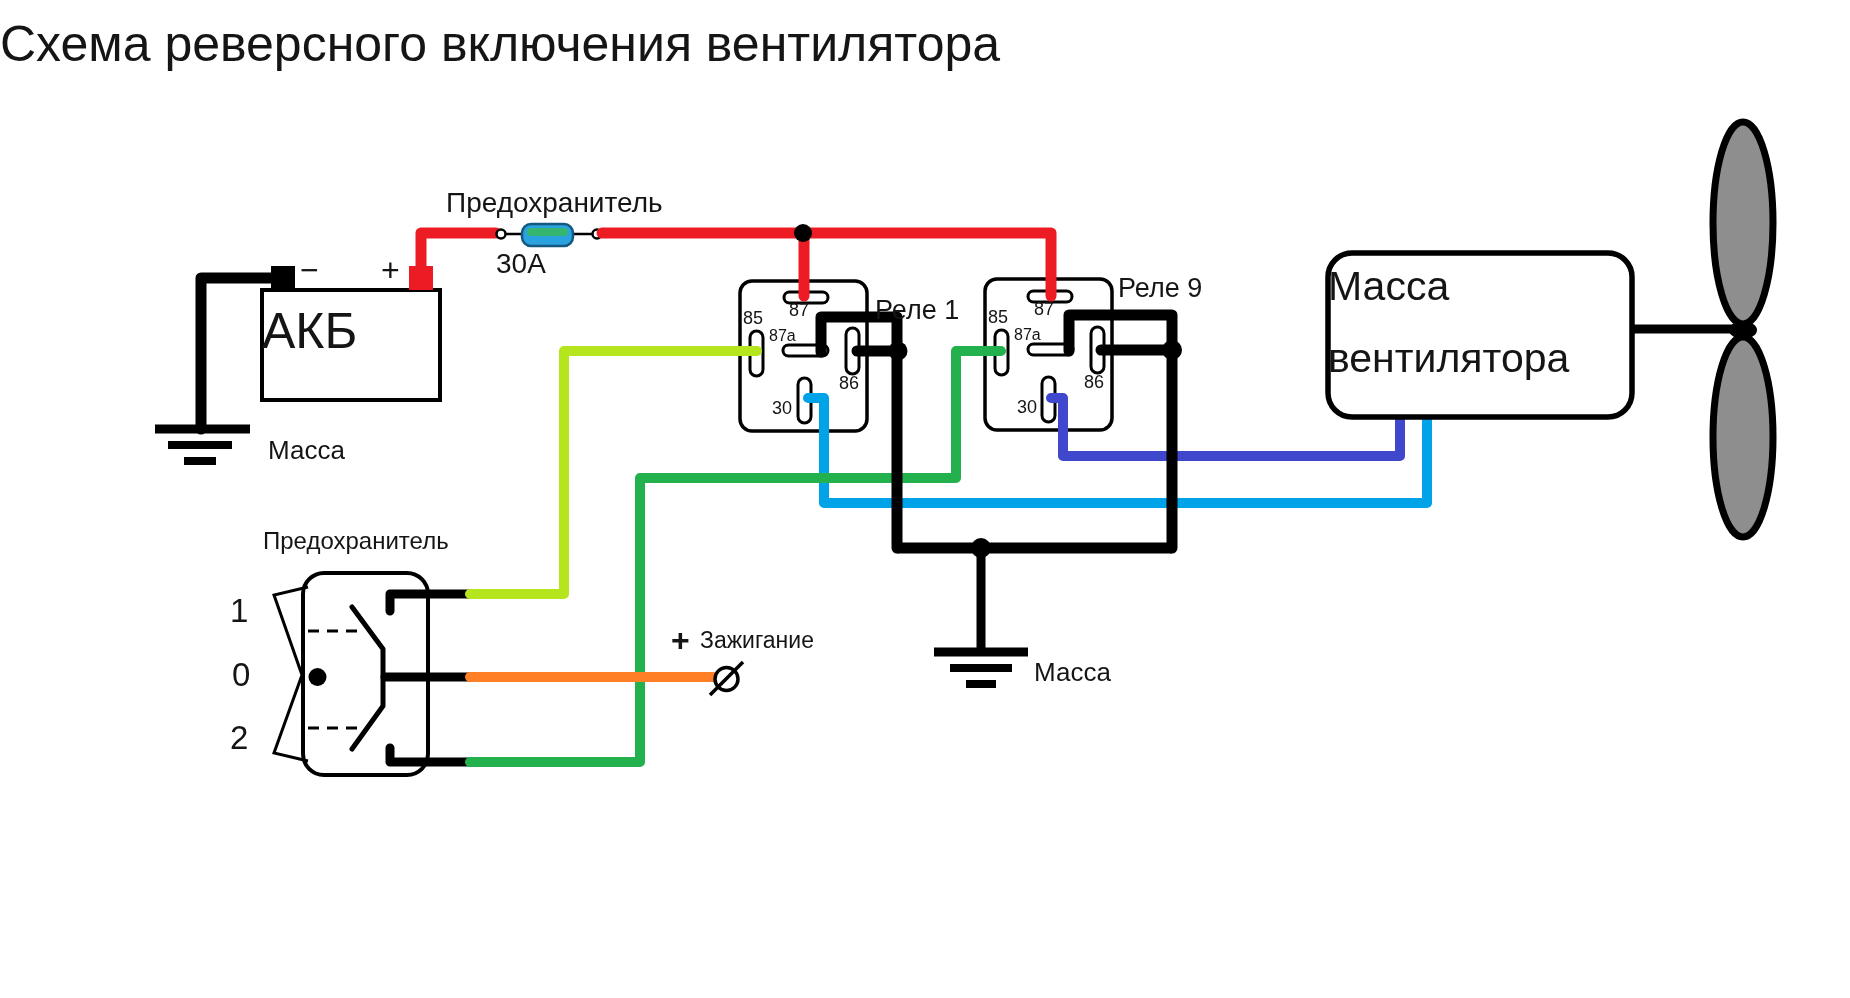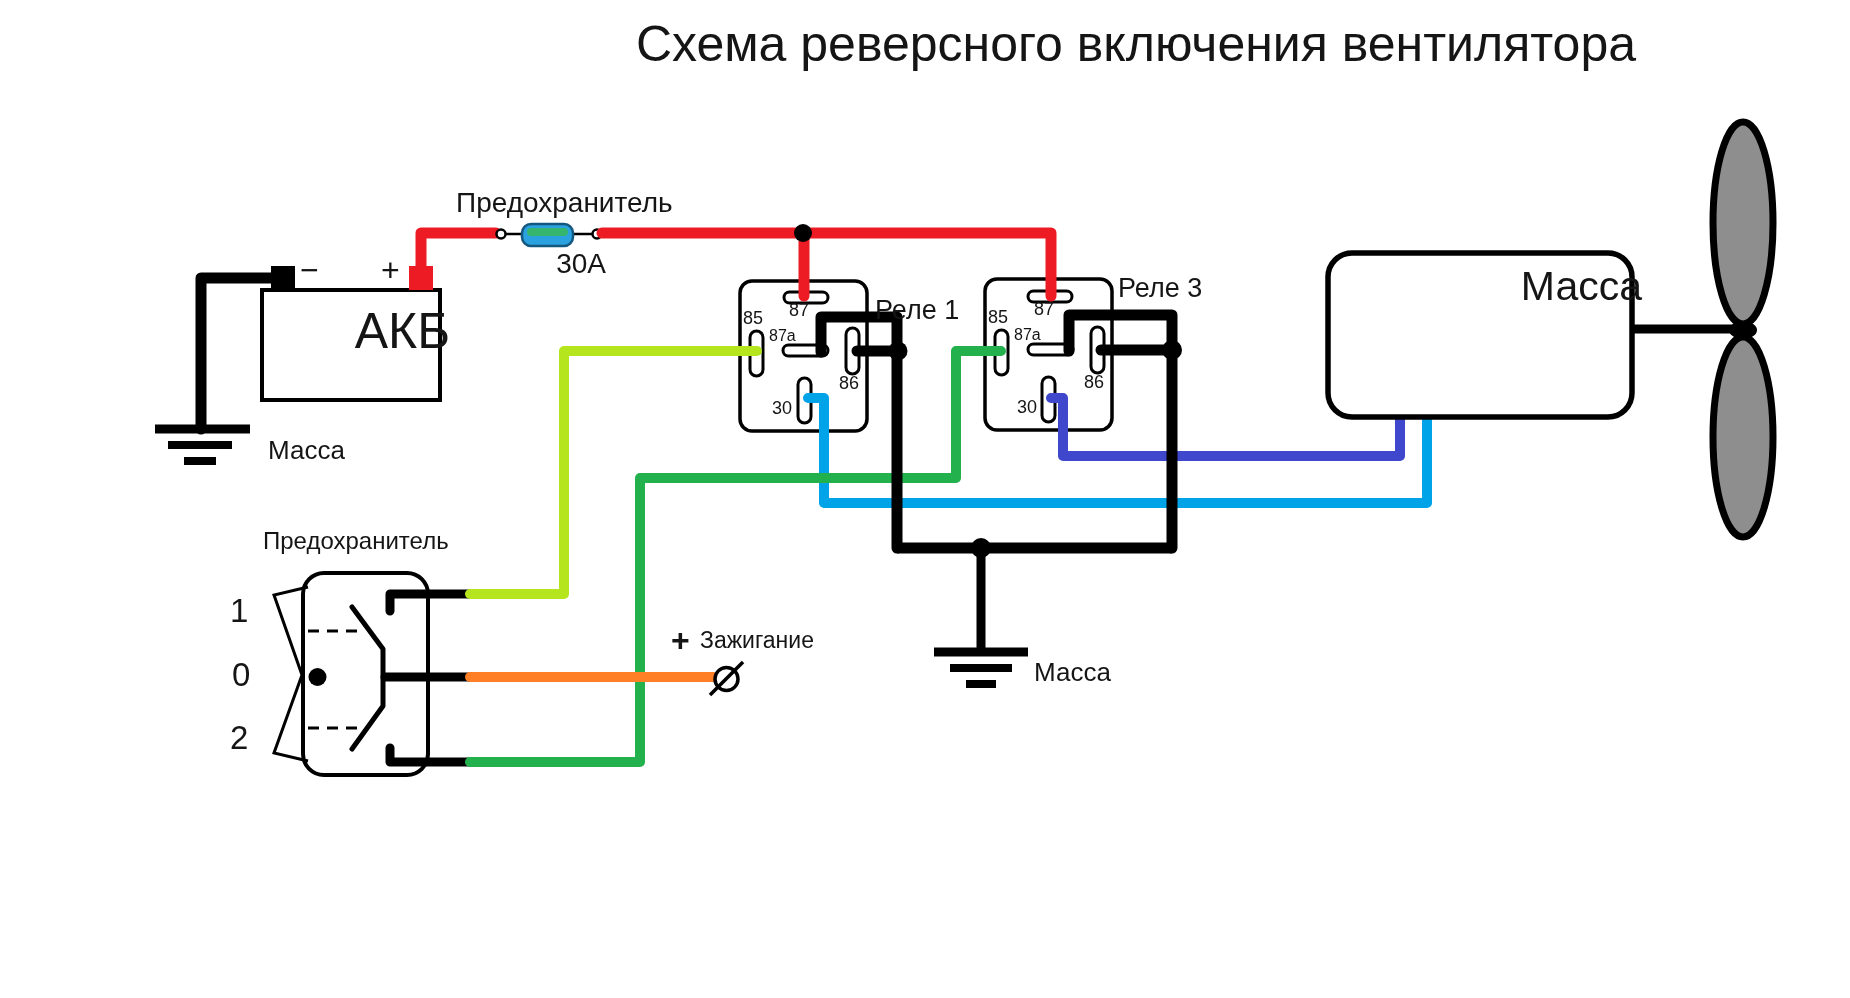--- a/index.html
+++ b/index.html
@@ -1,20 +1,20 @@
 <!DOCTYPE html>
 <html><head>
 <meta charset="utf-8">
 <style>
   html,body{margin:0;padding:0;background:#fff;}
   #stage{position:relative;width:1850px;height:998px;background:#ffffff;overflow:hidden;
          font-family:"Liberation Sans", sans-serif;}
   #wires{position:absolute;left:0;top:0;}
   .lbl{position:absolute;line-height:1;white-space:nowrap;color:#151515;}
-  .ctr{text-align:right;margin-left:10px;}
+  .ctr{text-align:left;}
   .title{font-size:50px;letter-spacing:0px;}
   .big{font-size:50px;}
   .motor-txt{font-size:41px;}
   .relay-name{font-size:27px;}
   .pin{font-size:18px;}
   .pin-sm{font-size:16px;}
   .small{font-size:28px;}
   .massa{font-size:26px;}
   .rating{font-size:28px;}
   .posnum{font-size:33px;}
@@ -119,28 +119,29 @@
   <div class="lbl big ctr" style="left:262px;top:306px;width:178px;">АКБ</div>
   <div class="lbl massa" style="left:268px;top:437px;">Масса</div>
 
   <div class="lbl relay-name" style="left:875px;top:277px;margin-top:20px;">Реле 1</div>
   <div class="lbl pin" style="left:789px;top:301px;">87</div>
   <div class="lbl pin" style="left:743px;top:309px;">85</div>
   <div class="lbl pin-sm" style="left:769px;top:328px;">87a</div>
   <div class="lbl pin" style="left:839px;top:374px;">86</div>
   <div class="lbl pin" style="left:772px;top:399px;">30</div>
 
-  <div class="lbl relay-name" style="left:1118px;top:275px;">Реле 3</div>
+  <div class="lbl relay-name" style="left:1118px;top:275px;">Реле 9</div>
   <div class="lbl pin" style="left:1034px;top:300px;">87</div>
   <div class="lbl pin" style="left:988px;top:308px;">85</div>
   <div class="lbl pin-sm" style="left:1014px;top:327px;">87a</div>
   <div class="lbl pin" style="left:1084px;top:373px;">86</div>
   <div class="lbl pin" style="left:1017px;top:398px;">30</div>
 
   <div class="lbl motor-txt ctr" style="left:1328px;top:266px;width:304px;">Масса</div>
+  <div class="lbl motor-txt ctr" style="left:1328px;top:338px;width:304px;">вентилятора</div>
 
   <div class="lbl" style="left:263px;top:529px;font-size:24px;">Предохранитель</div>
   <div class="lbl posnum" style="left:230px;top:594px;">1</div>
   <div class="lbl posnum" style="left:232px;top:658px;">0</div>
   <div class="lbl posnum" style="left:230px;top:721px;">2</div>
 
   <div class="lbl ign-plus" style="left:671px;top:624px;">+</div>
   <div class="lbl ign" style="left:700px;top:629px;">Зажигание</div>
 
   <div class="lbl massa" style="left:1034px;top:659px;">Масса</div>

